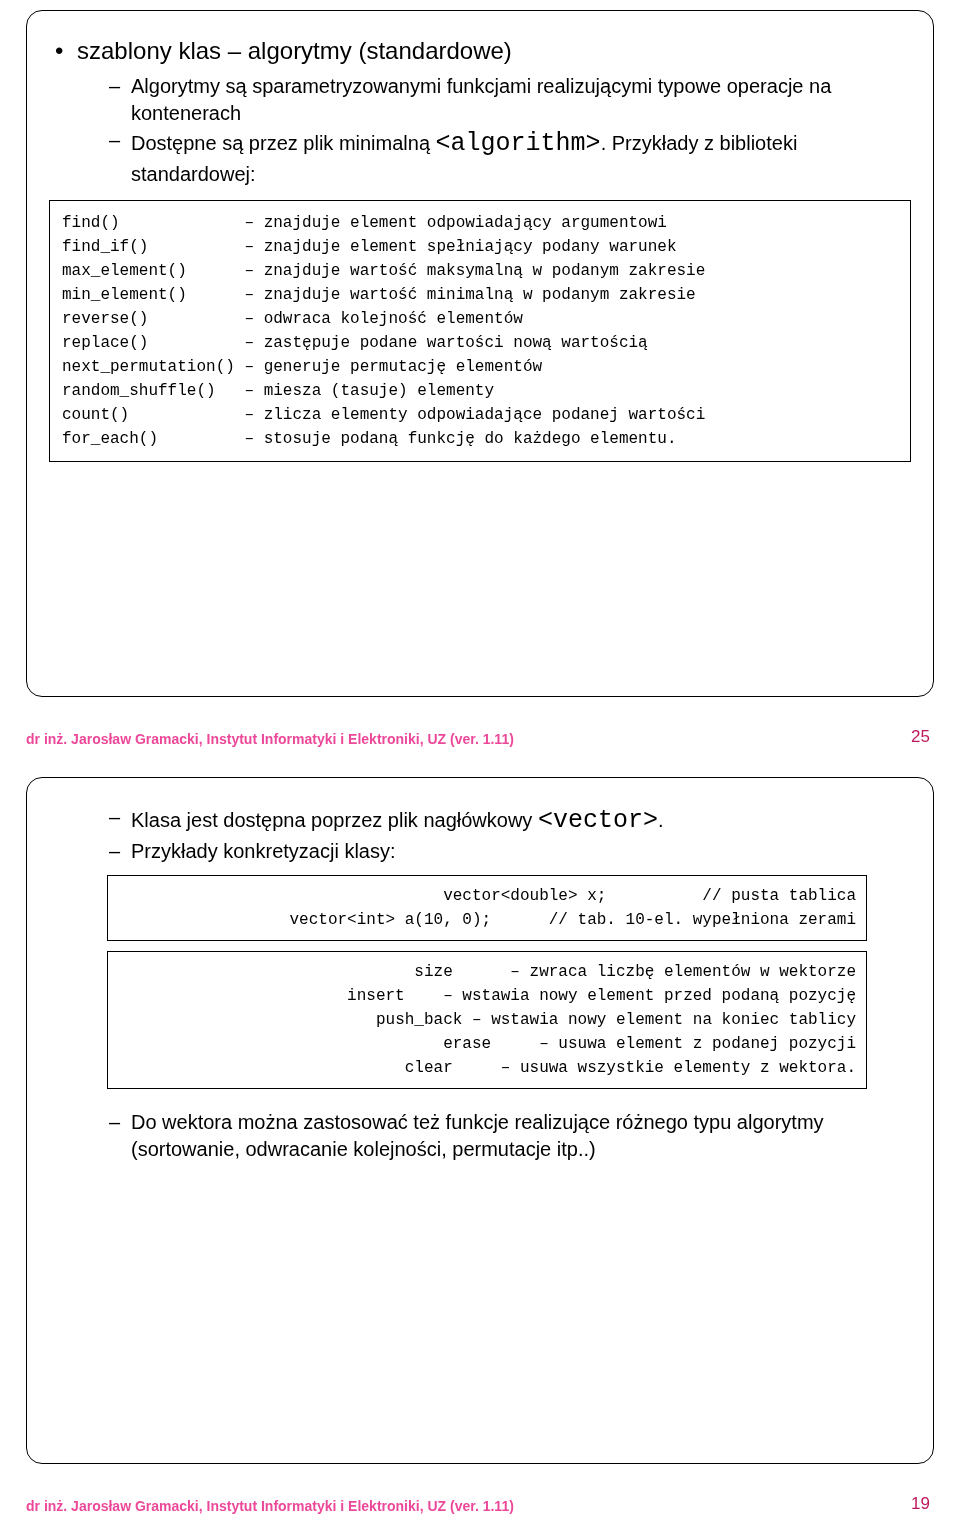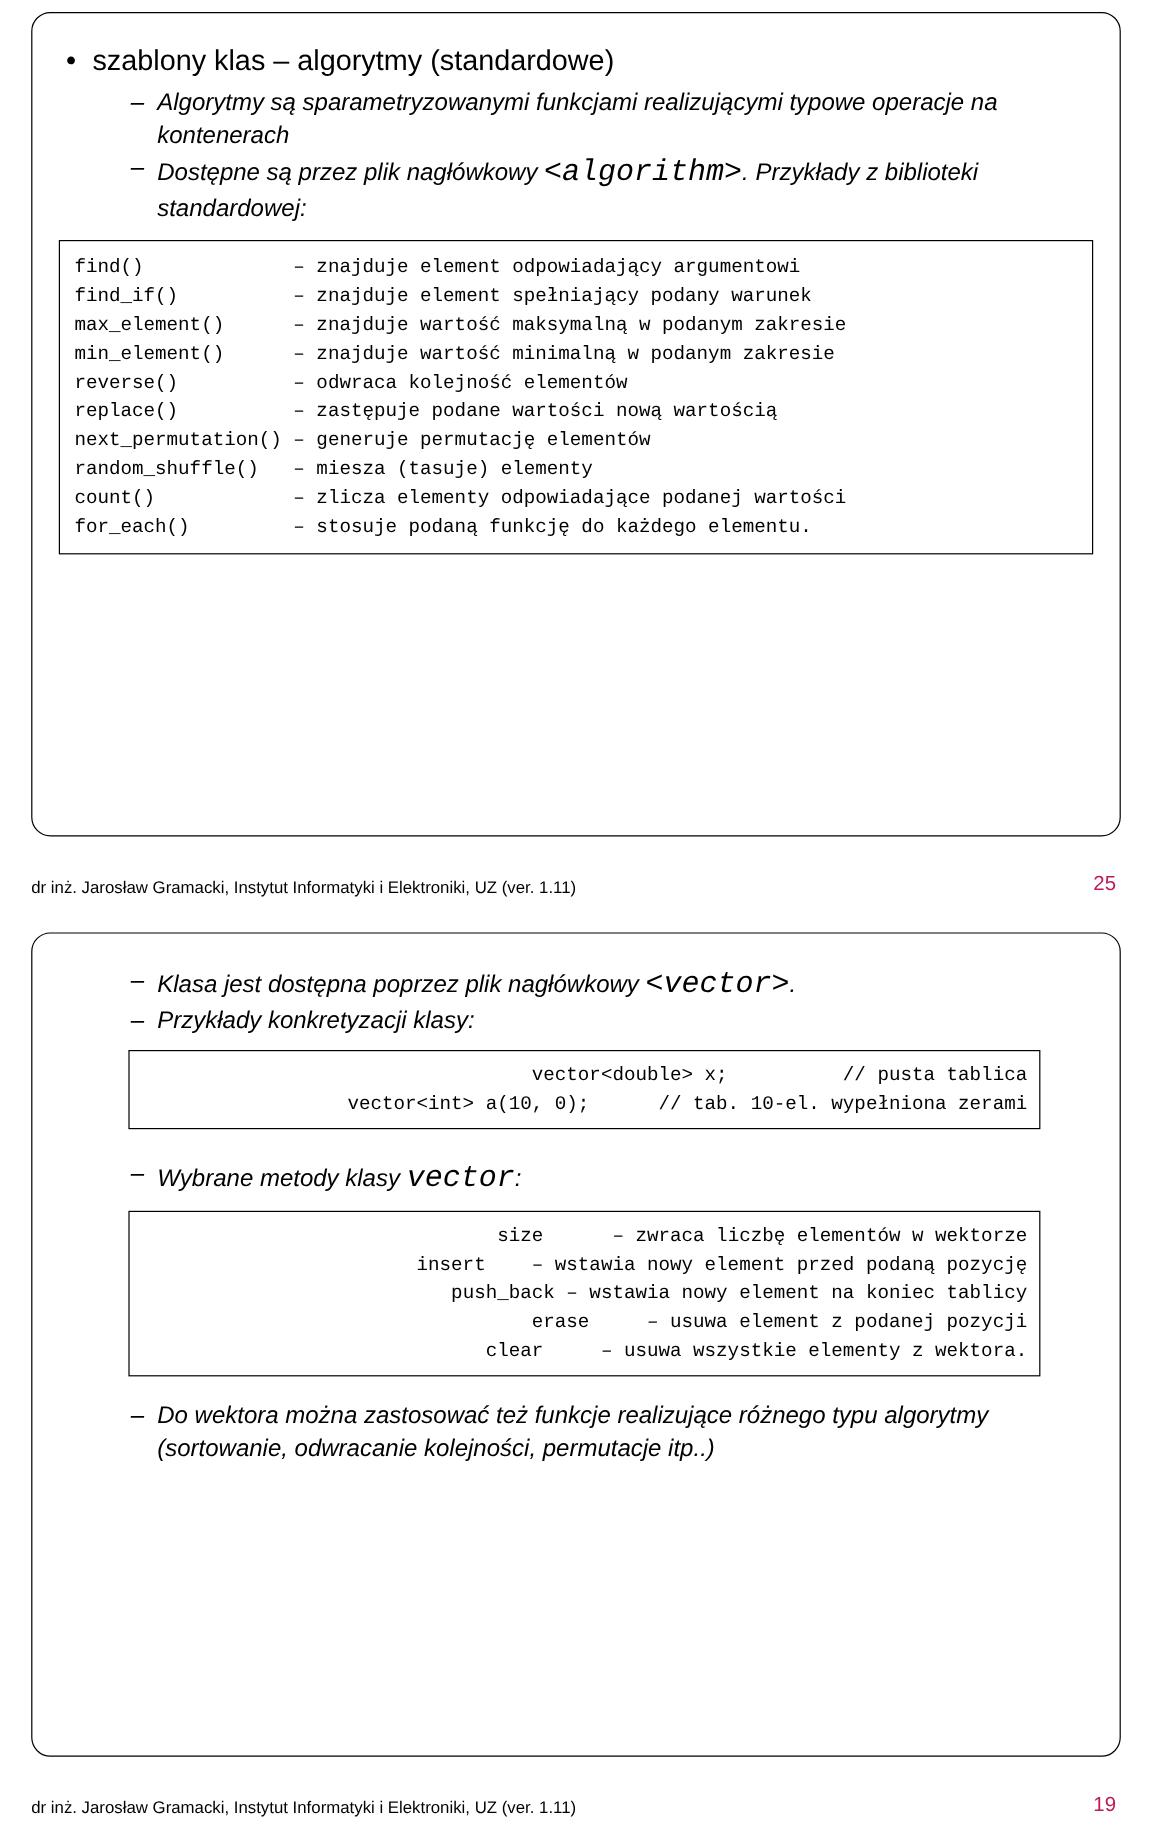--- a/index.html
+++ b/index.html
@@ -46,21 +46,20 @@
     margin: 6px 0 10px 60px;
     padding: 0;
   }
   .sub-item {
     font-size: 20px;
     line-height: 1.35;
     list-style: none;
     position: relative;
     padding-left: 22px;
     margin: 0 0;
-    font-style: italic;
   }
   .sub-item::before {
     content: "–";
     position: absolute;
     left: 0;
     top: 0;
   }
   .mono {
     font-family: "Courier New", Courier, monospace;
     font-size: 25px;
@@ -83,40 +82,41 @@
     line-height: 1.5;
     white-space: pre;
     width: 760px;
     text-align: right;
   }
   .footer {
     position: absolute;
     left: 26px;
     bottom: 20px;
     font-size: 14px;
-    color: #000000;
+    color: #ec4899;
+    font-weight: bold;
   }
   .page-num {
     position: absolute;
     right: 30px;
     bottom: 20px;
     font-size: 17px;
     color: #be185d;
   }
 </style>
 </head>
 <body>
 
 <div class="page">
   <div class="frame frame1">
     <div class="bullet-main">szablony klas – algorytmy (standardowe)</div>
     <ul class="sub-list">
       <li class="sub-item">Algorytmy są sparametryzowanymi funkcjami realizującymi typowe operacje na kontenerach</li>
       <li class="sub-item">
-        <span>Dostępne są przez plik nagłówkowy </span><span class="mono">&lt;algorithm&gt;</span><span>. Przykłady z biblioteki standardowej:</span>
+        <span>Dostępne są przez plik minimalną </span><span class="mono">&lt;algorithm&gt;</span><span>. Przykłady z biblioteki standardowej:</span>
       </li>
     </ul>
     <div class="code-box">find()             – znajduje element odpowiadający argumentowi
 find_if()          – znajduje element spełniający podany warunek
 max_element()      – znajduje wartość maksymalną w podanym zakresie
 min_element()      – znajduje wartość minimalną w podanym zakresie
 reverse()          – odwraca kolejność elementów
 replace()          – zastępuje podane wartości nową wartością
 next_permutation() – generuje permutację elementów
 random_shuffle()   – miesza (tasuje) elementy
@@ -131,25 +131,20 @@
   <div class="frame frame2">
     <ul class="sub-list">
       <li class="sub-item">
         <span>Klasa jest dostępna poprzez plik nagłówkowy </span><span class="mono">&lt;vector&gt;</span><span>.</span>
       </li>
       <li class="sub-item">Przykłady konkretyzacji klasy:</li>
     </ul>
     <div class="code-box-narrow">vector&lt;double&gt; x;          // pusta tablica
 vector&lt;int&gt; a(10, 0);      // tab. 10-el. wypełniona zerami</div>
 
-    <ul class="sub-list" style="margin-top:24px;">
-      <li class="sub-item">
-        <span>Wybrane metody klasy </span><span class="mono">vector</span><span>:</span>
-      </li>
-    </ul>
     <div class="code-box-narrow">size      – zwraca liczbę elementów w wektorze
 insert    – wstawia nowy element przed podaną pozycję
 push_back – wstawia nowy element na koniec tablicy
 erase     – usuwa element z podanej pozycji
 clear     – usuwa wszystkie elementy z wektora.</div>
 
     <ul class="sub-list" style="margin-top:20px;">
       <li class="sub-item">Do wektora można zastosować też funkcje realizujące różnego typu algorytmy (sortowanie, odwracanie kolejności, permutacje itp..)</li>
     </ul>
   </div>

